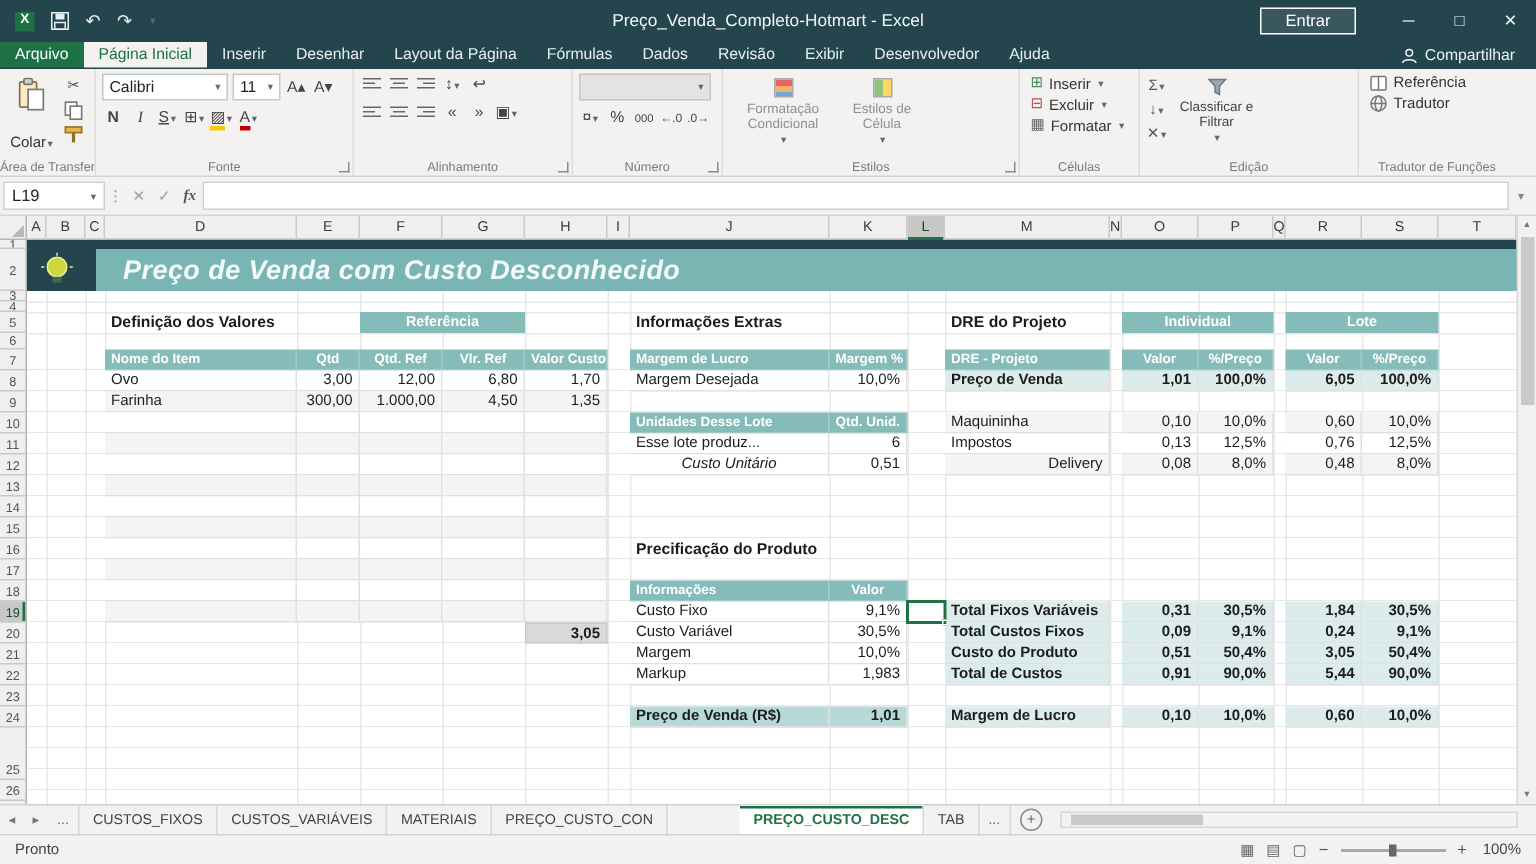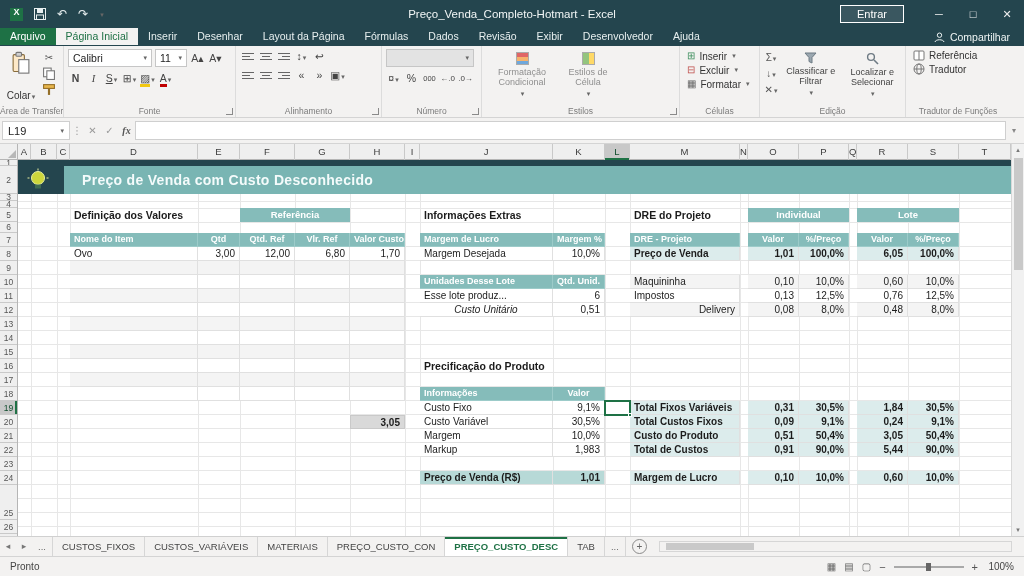--- a/index.html
+++ b/index.html
@@ -80,21 +80,21 @@
   .ch.active{background:#c8c8c8;box-shadow:inset 0 -2px 0 var(--accent-green);color:#0f4c2c;}
   .rowhdr{position:absolute;left:0;top:16px;width:18px;height:376px;background:#efefef;border-right:1px solid #b5b5b5;overflow:hidden;}
   .rh{display:block;width:100%;text-align:center;font-size:8.5px;color:#555;border-bottom:1px solid #c9c9c9;overflow:hidden;cursor:pointer;}
   .rh.active{background:#c8c8c8;box-shadow:inset -2px 0 0 var(--accent-green);color:#0f4c2c;}
   .canvas{position:absolute;left:18px;top:16px;width:993px;height:376px;background:#fff;overflow:hidden;}
   .vline{position:absolute;top:34px;bottom:0;width:1px;background:#e7e7e7;z-index:0;}
   .hline{position:absolute;left:0;width:993px;height:1px;background:#e7e7e7;z-index:0;}
   .hgrid{position:absolute;left:0;top:73px;width:993px;height:303px;background:repeating-linear-gradient(180deg,transparent 0 13px,#e7e7e7 13px 14px);z-index:0;}
   .darkband{position:absolute;left:0;top:0;width:993px;height:34px;background:var(--band-dark);z-index:2;}
   .bannerbar{position:absolute;left:46px;top:6px;width:947px;height:28px;background:var(--banner-teal);z-index:3;display:flex;align-items:center;padding-left:18px;}
-  .bannerbar span{font-size:14px;font-weight:bold;color:#f4fbfb;letter-spacing:.3px;}
+  .bannerbar span{font-size:18px;font-weight:bold;color:#f4fbfb;letter-spacing:.3px;font-style:italic;}
   .bulb{position:absolute;left:8px;top:8px;z-index:4;}
   .stitle{position:absolute;z-index:2;font-size:10.5px;font-weight:bold;color:#1c1c1c;line-height:14px;white-space:nowrap;}
   .tealbar{position:absolute;z-index:2;height:14px;background:var(--teal-header);color:#fff;font-weight:bold;font-size:9.5px;text-align:center;line-height:14px;}
   .tbl{position:absolute;z-index:2;}
   .trow{display:flex;}
   .tcell{height:14px;line-height:13px;font-size:10px;padding:0 4px;border-right:1px solid #e0e0e0;border-bottom:1px solid #e0e0e0;background:#fff;white-space:nowrap;overflow:hidden;color:#1c1c1c;}
   .tgap{height:14px;background:transparent;}
   .thead .tcell{background:var(--teal-header);color:#fff;font-weight:bold;font-size:9px;border-color:#9ccbc9;}
   .tbl-def .trow:nth-child(even) .tcell{background:#f4f4f4;}
   .dre-costs .trow:nth-child(odd) .tcell{background:#f4f4f4;}
@@ -109,21 +109,21 @@
   .vscroll .arr{font-size:7px;color:#777;line-height:12px;height:12px;cursor:pointer;}
   .vthumb{width:9px;height:112px;background:#c9c9c9;margin-top:2px;cursor:grab;}
   .vscroll .arr.bottom{margin-top:auto;}
 
   
   .tabsbar{position:absolute;left:0;top:536px;width:1024px;height:20px;background:#f3f2f1;border-top:1px solid #d0d0d0;display:flex;align-items:stretch;}
   .tnav{width:16px;text-align:center;line-height:19px;font-size:9px;color:#777;cursor:pointer;}
   .stabs{display:flex;}
   .stab{display:inline-block;height:19px;line-height:19px;padding:0 9px;font-size:9.5px;color:#444;border-right:1px solid #d6d6d6;white-space:nowrap;cursor:pointer;}
   .stab.overflow{padding:0 6px;color:#666;}
-  .stab.active{background:#fff;color:var(--accent-green);font-weight:bold;box-shadow:inset 0 2px 0 var(--accent-green);}
+  .stab.active{background:#fff;color:var(--accent-green);font-weight:bold;box-shadow:inset 0 2px 0 var(--accent-green);margin-left:48px;}
   .addsheet{width:15px;height:15px;margin:2px 6px 0;border:1px solid #8a8a8a;border-radius:50%;text-align:center;line-height:13px;font-size:10px;color:#666;cursor:pointer;}
   .hscroll{flex:1;margin:4px 12px 4px 6px;background:#f3f2f1;border:1px solid #d6d6d6;position:relative;cursor:pointer;}
   .hthumb{position:absolute;left:6px;top:1px;bottom:1px;width:88px;background:#c9c9c9;cursor:grab;}
 
   
   .statusbar{position:absolute;left:0;top:556px;width:1024px;height:20px;background:#f3f2f1;border-top:1px solid #d4d4d4;display:flex;align-items:center;font-size:10px;color:#444;}
   .statusbar .ready{padding-left:10px;}
   .sb-right{margin-left:auto;display:flex;align-items:center;gap:8px;padding-right:10px;}
   .viewic{font-size:10px;color:#666;cursor:pointer;}
   .zoomtrack{width:70px;height:2px;background:#a9a9a9;position:relative;cursor:pointer;}
@@ -313,28 +313,20 @@
         <div class="minicol">
           <span class="mini"><span>Σ</span><span class="caret">▾</span></span>
           <span class="mini">↓<span class="caret">▾</span></span>
           <span class="mini">✕<span class="caret">▾</span></span>
         </div>
         <div class="twobtn">
           <svg width="13" height="12" viewBox="0 0 13 12">
               <path d="M1 1 H12 L8 5.5 V11 L5 9.5 V5.5 Z" fill="#9aa7b0" stroke="#6d7a83"></path>
             </svg>
           <span>Classificar e Filtrar</span>
-            <span class="caret">▾</span>
-        </div>
-        <div class="twobtn">
-          <svg width="13" height="13" viewBox="0 0 13 13">
-              <circle cx="5" cy="5" r="3.4" fill="none" stroke="#6d7a83" stroke-width="1.4"></circle>
-              <line x1="8" y1="8" x2="12" y2="12" stroke="#6d7a83" stroke-width="1.6"></line>
-            </svg>
-          <span>Localizar e Selecionar</span>
             <span class="caret">▾</span>
         </div>
       </div>
       <div class="glabel">Edição</div>
     </div>
 
     <div class="rgroup" style="width:104px;border-right:none">
       <div class="crow">
         <svg width="12" height="11" viewBox="0 0 12 11">
             <rect x="1" y="1" width="10" height="9" rx="1" fill="#fff" stroke="#777"></rect>
@@ -453,20 +445,27 @@
         </div>
       <div class="tbl tbl-def" style="left:52px;top:87px">
           <div class="trow">
             <div class="tcell" style="width: 128px; text-align: left;">Ovo</div>
             <div class="tcell" style="width: 42px; text-align: right;">3,00</div>
             <div class="tcell" style="width: 55px; text-align: right;">12,00</div>
             <div class="tcell" style="width: 55px; text-align: right;">6,80</div>
             <div class="tcell" style="width: 55px; text-align: right;">1,70</div>
           </div>
           <div class="trow">
+            <div class="tcell" style="width: 128px; text-align: left;">Farinha</div>
+            <div class="tcell" style="width: 42px; text-align: right;">300,00</div>
+            <div class="tcell" style="width: 55px; text-align: right;">1.000,00</div>
+            <div class="tcell" style="width: 55px; text-align: right;">4,50</div>
+            <div class="tcell" style="width: 55px; text-align: right;">1,35</div>
+          </div>
+          <div class="trow">
             <div class="tcell" style="width: 128px; text-align: left;"></div>
             <div class="tcell" style="width: 42px; text-align: right;"></div>
             <div class="tcell" style="width: 55px; text-align: right;"></div>
             <div class="tcell" style="width: 55px; text-align: right;"></div>
             <div class="tcell" style="width: 55px; text-align: right;"></div>
           </div>
           <div class="trow">
             <div class="tcell" style="width: 128px; text-align: left;"></div>
             <div class="tcell" style="width: 42px; text-align: right;"></div>
             <div class="tcell" style="width: 55px; text-align: right;"></div>

